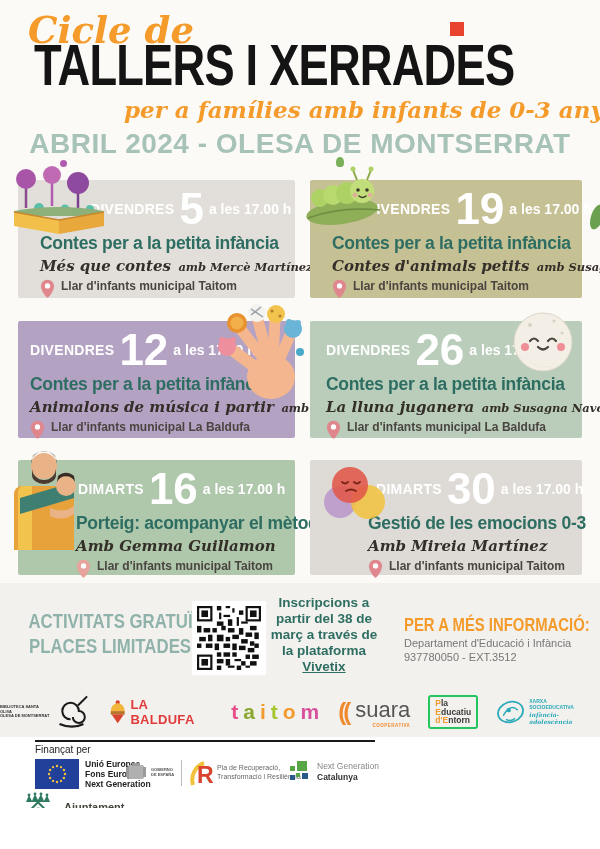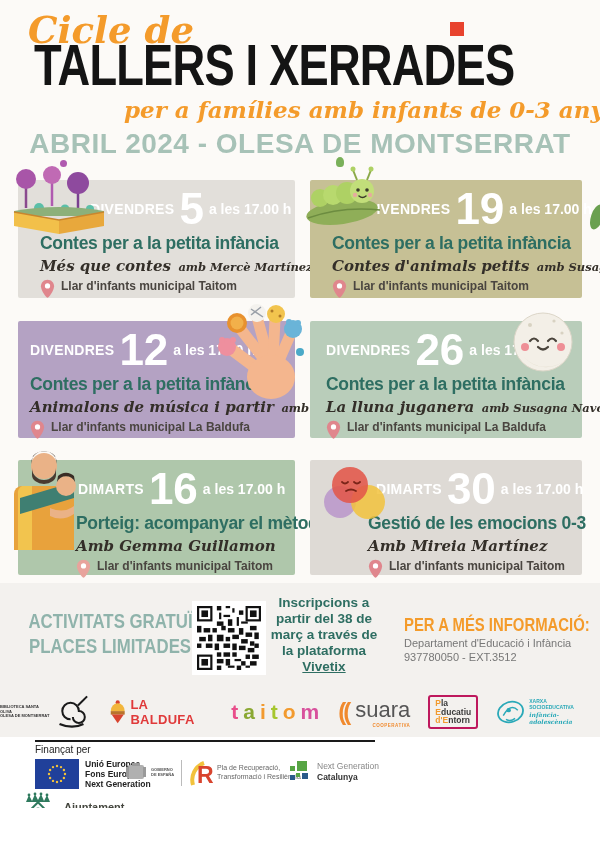--- a/index.html
+++ b/index.html
@@ -58,21 +58,21 @@
   .moreinfo .mi-line{color:#777;font-size:11px;line-height:1.3;}
   
   .logos{position:absolute;left:0;top:688px;width:600px;height:48px;display:flex;align-items:center;justify-content:center;gap:18px;}
   .logo-item{display:flex;align-items:center;gap:4px;}
   .bib-text{font-size:4px;color:#333;line-height:1.2;font-weight:700;}
   .baldufa-text{color:#e03a3a;font-weight:700;font-size:13px;letter-spacing:.3px;}
   .taitom{font-weight:700;font-size:21px;letter-spacing:1px;}
   .suara-paren{color:#f08a2e;font-weight:700;font-size:24px;letter-spacing:-3px;margin-right:3px;}
   .suara-word{color:#555;font-size:22px;font-weight:400;}
   .suara-sub{color:#f08a2e;font-size:4.5px;font-weight:700;text-align:right;letter-spacing:.5px;}
-  .pla-box{border:2px solid #be185d;border-radius:3px;padding:2px 5px;line-height:1.05;}
+  .pla-box{border:2px solid #22c55e;border-radius:3px;padding:2px 5px;line-height:1.05;}
   .pla-line{font-size:8.5px;font-weight:700;color:#3a3a3a;white-space:nowrap;}
   .pla-line b{color:#f29a2e;}
   .xarxa-text{color:#2aa9b8;line-height:1.15;}
   .xarxa-text .x1{font-size:5px;font-weight:700;}
   .xarxa-text .x2{font-size:5px;font-weight:700;}
   .xarxa-text .x3{font:italic 700 6px "DejaVu Serif",serif;}
   
   .footer{position:absolute;left:0;top:737px;width:600px;height:112px;background:#fff;}
   .fin-rule{position:absolute;left:35px;top:3px;width:340px;height:2px;background:#1a1a1a;}
   .fin-label{position:absolute;left:35px;top:7px;font-size:10px;color:#222;}

